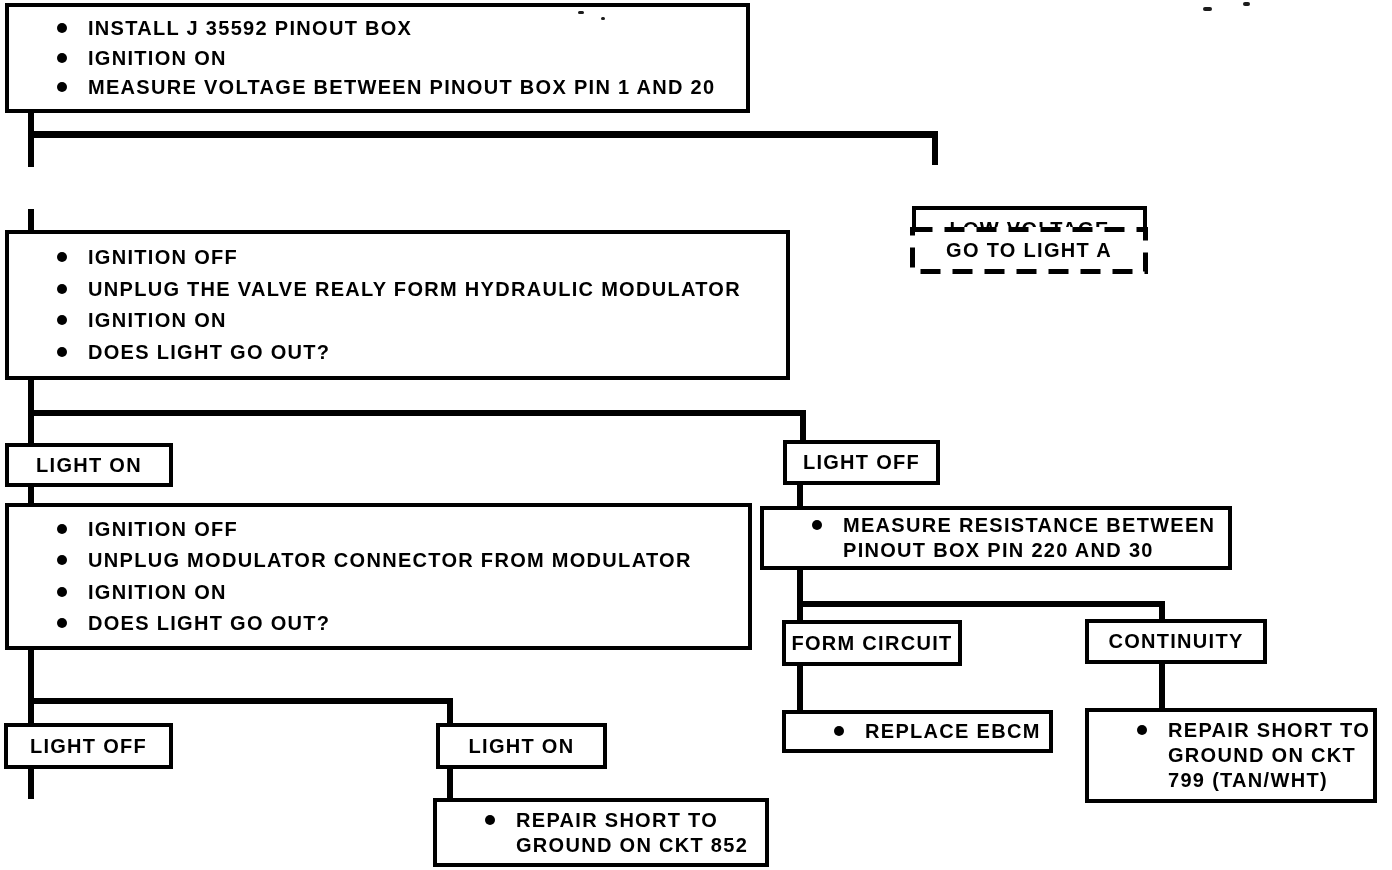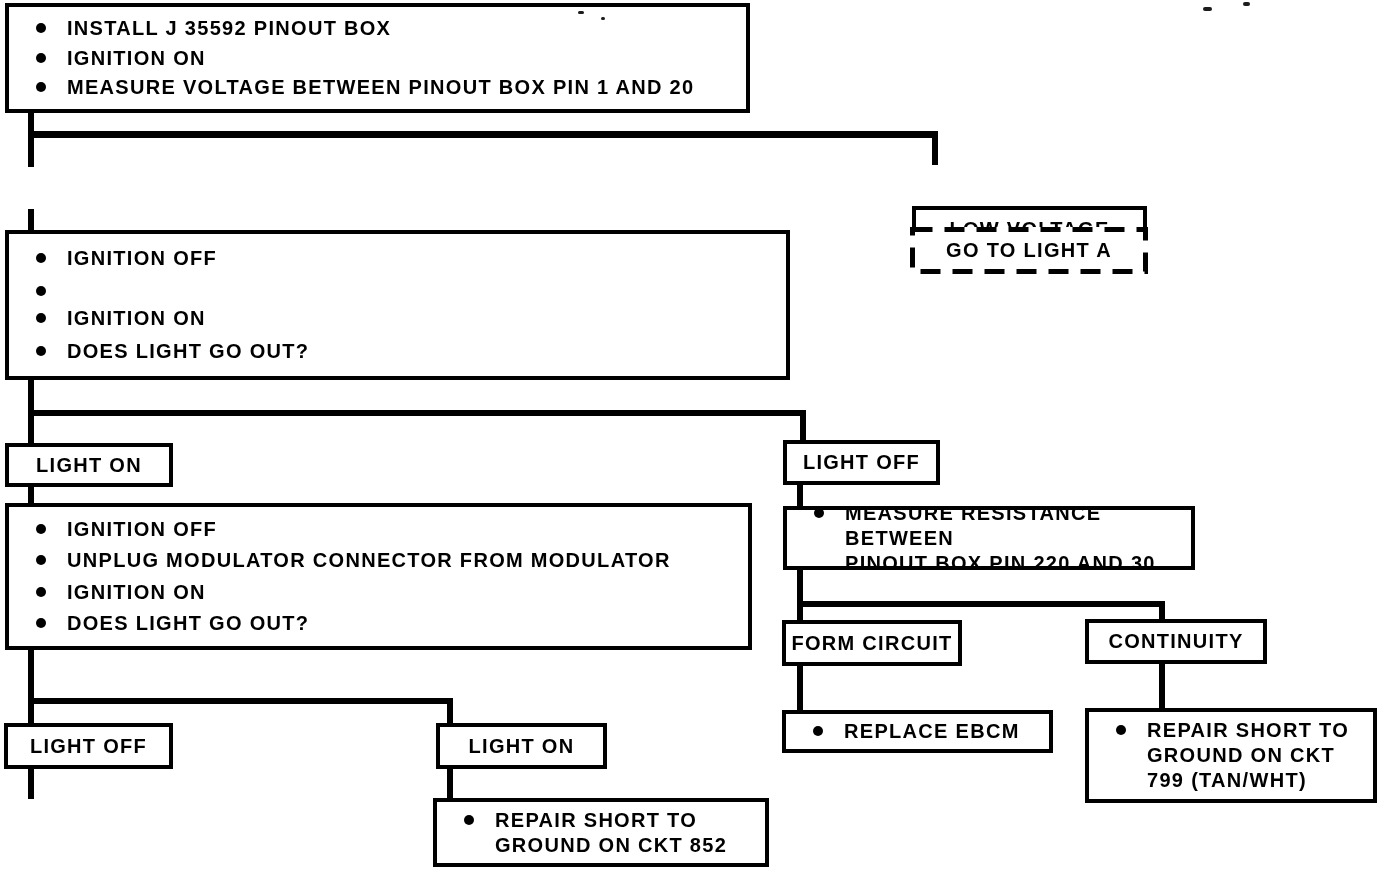--- a/index.html
+++ b/index.html
@@ -14,21 +14,21 @@
   .node {
     position:absolute; border:4px solid var(--ink); background:var(--paper);
   }
   .label-node {
     display:flex; align-items:center; justify-content:center;
     font-size:20px; letter-spacing:1.3px; white-space:nowrap;
   }
   .label-node.left { justify-content:flex-start; padding-left:16px; }
   .steps { display:flex; flex-direction:column; justify-content:space-evenly; padding:3px 0; }
   .single { display:flex; align-items:center; }
-  .brow { display:flex; align-items:flex-start; }
+  .brow { display:flex; align-items:flex-start;margin-left:21px; }
   .dot {
     flex:none; width:10px; height:10px; border-radius:50%;
     background:var(--ink); margin-left:27px;
   }
   .steps .dot { margin-top:6px; }
   .single .dot { margin-top:7px; }
   .btxt {
     margin-left:21px; font-size:20px; letter-spacing:1.3px;
     line-height:25px; white-space:pre-line;
   }
@@ -95,20 +95,21 @@
     <span>GO TO LIGHT A</span>
   </div>
 
   <div class="node steps" style="left:5px;top:230px;width:785px;height:150px;">
     <div class="brow">
       <span class="dot"></span>
       <span class="btxt">IGNITION OFF</span>
     </div>
     <div class="brow">
       <span class="dot"></span>
+      <span class="btxt">UNPLUG THE VALVE REALY FORM HYDRAULIC MODULATOR</span>
     </div>
     <div class="brow">
       <span class="dot"></span>
       <span class="btxt">IGNITION ON</span>
     </div>
     <div class="brow">
       <span class="dot"></span>
       <span class="btxt">DOES LIGHT GO OUT?</span>
     </div>
   </div>
@@ -132,21 +133,21 @@
     <div class="brow">
       <span class="dot"></span>
       <span class="btxt">IGNITION ON</span>
     </div>
     <div class="brow">
       <span class="dot"></span>
       <span class="btxt">DOES LIGHT GO OUT?</span>
     </div>
   </div>
 
-  <div class="node single" style="left:783px;top:506px;width:412px;height:64px;">
+  <div class="node single" style="left:760px;top:506px;width:472px;height:64px;">
     <div class="brow">
       <span class="dot"></span>
       <span class="btxt">MEASURE RESISTANCE  BETWEEN
 PINOUT BOX PIN 220 AND 30</span>
     </div>
   </div>
 
   <div class="node label-node" style="left:782px;top:620px;width:180px;height:46px;">
     <span>FORM CIRCUIT</span>
   </div>

